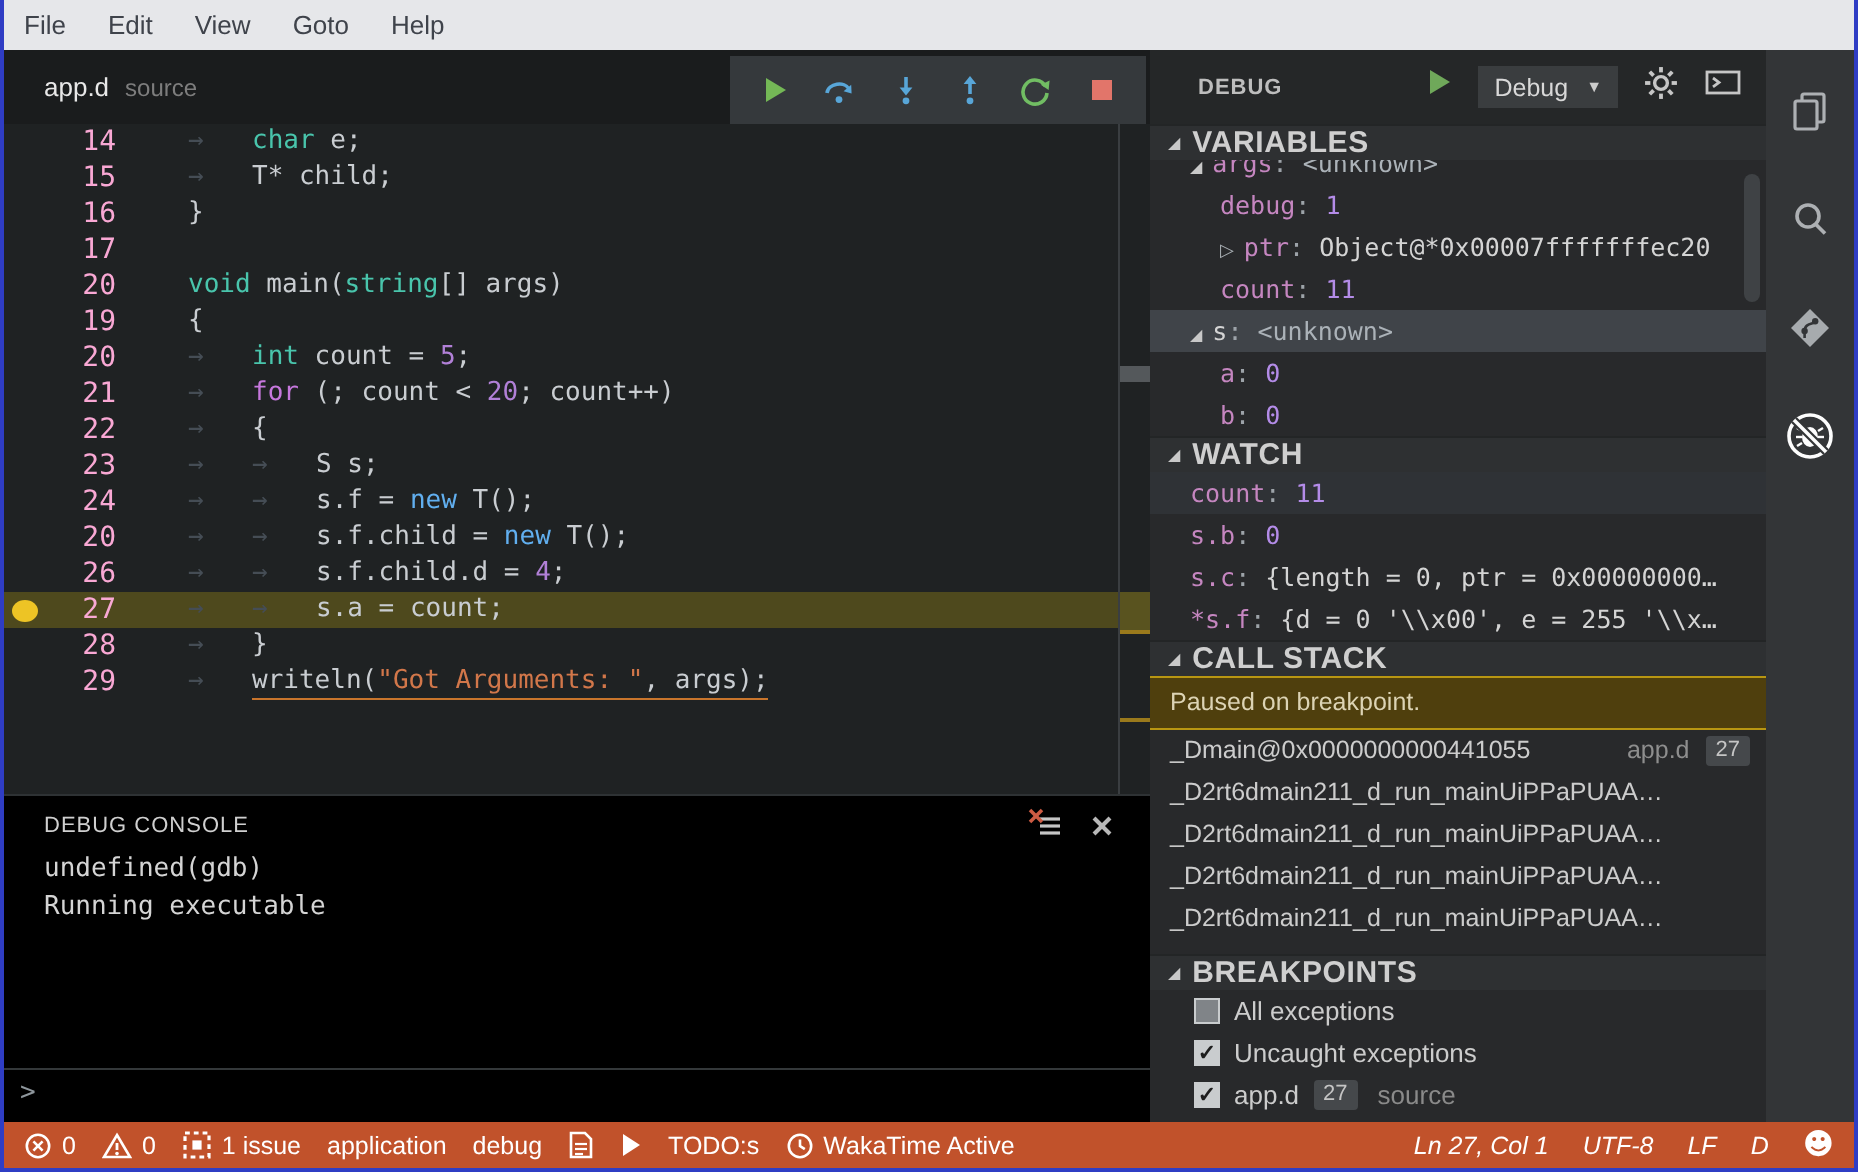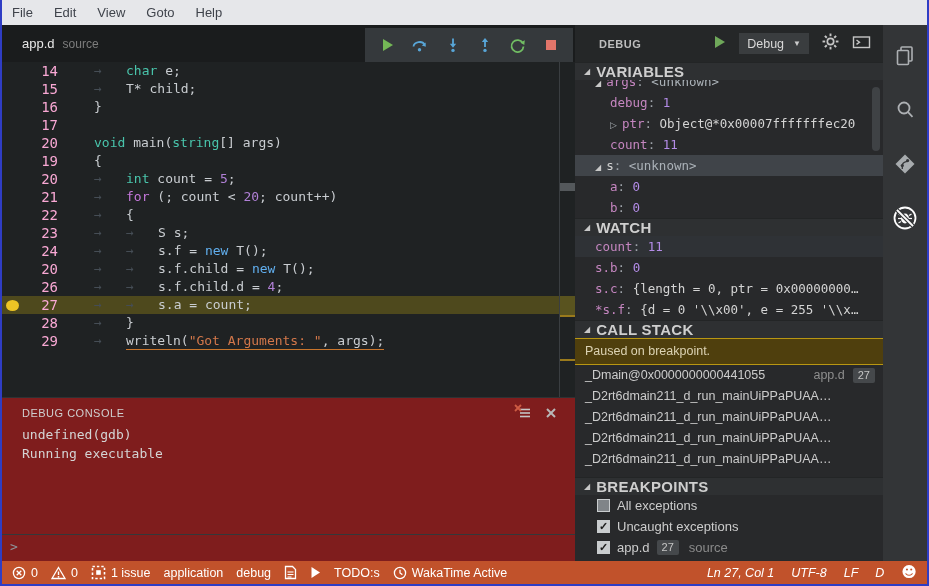--- a/index.html
+++ b/index.html
@@ -51,21 +51,21 @@
               color:#CFD2D6;font-family:"DejaVu Sans Mono",monospace;font-size:13px;
               line-height:38px;padding-left:7px;}
   
   #editor-scrollbar{position:absolute;right:0;top:0;width:16px;height:335px;
                     border-left:1px solid #3A3E41;box-sizing:border-box;}
   .sb-thumb{position:absolute;left:0;right:0;top:121px;height:8px;background:#54585B;}
   .ovr-current{position:absolute;left:0;right:0;top:234px;height:19px;background:#59531F;}
   .ovr-mark1{position:absolute;left:0;right:0;top:253px;height:2px;background:#9A7A1C;}
   .ovr-mark2{position:absolute;left:0;right:0;top:297px;height:2px;background:#9A7A1C;}
   
-  #debug-console{position:absolute;top:372px;left:0;right:0;bottom:0;background:#7f1d1d;
+  #debug-console{position:absolute;top:372px;left:0;right:0;bottom:0;background:#000000;
                  border-top:1px solid #2E3234;box-sizing:border-box;}
   #console-header{position:relative;height:28px;}
   #console-title{position:absolute;left:20px;top:9px;font-size:11px;color:#CFCFCF;letter-spacing:.5px;}
   #console-actions{position:absolute;right:18px;top:6px;display:flex;gap:14px;align-items:center;}
   .console-line{margin-left:20px;font-family:"DejaVu Sans Mono",monospace;font-size:13px;
                 color:#D4D4D4;line-height:18.5px;}
   #console-input{position:absolute;bottom:0;left:0;right:0;height:26px;border-top:1px solid #34383A;}
   #console-prompt{margin:4px 0 0 8px;color:#8E969C;font-family:"DejaVu Sans Mono",monospace;font-size:13px;}
   
   #side-panel{position:absolute;left:573px;top:0;width:308px;bottom:0;background:#28292B;overflow:hidden;}

